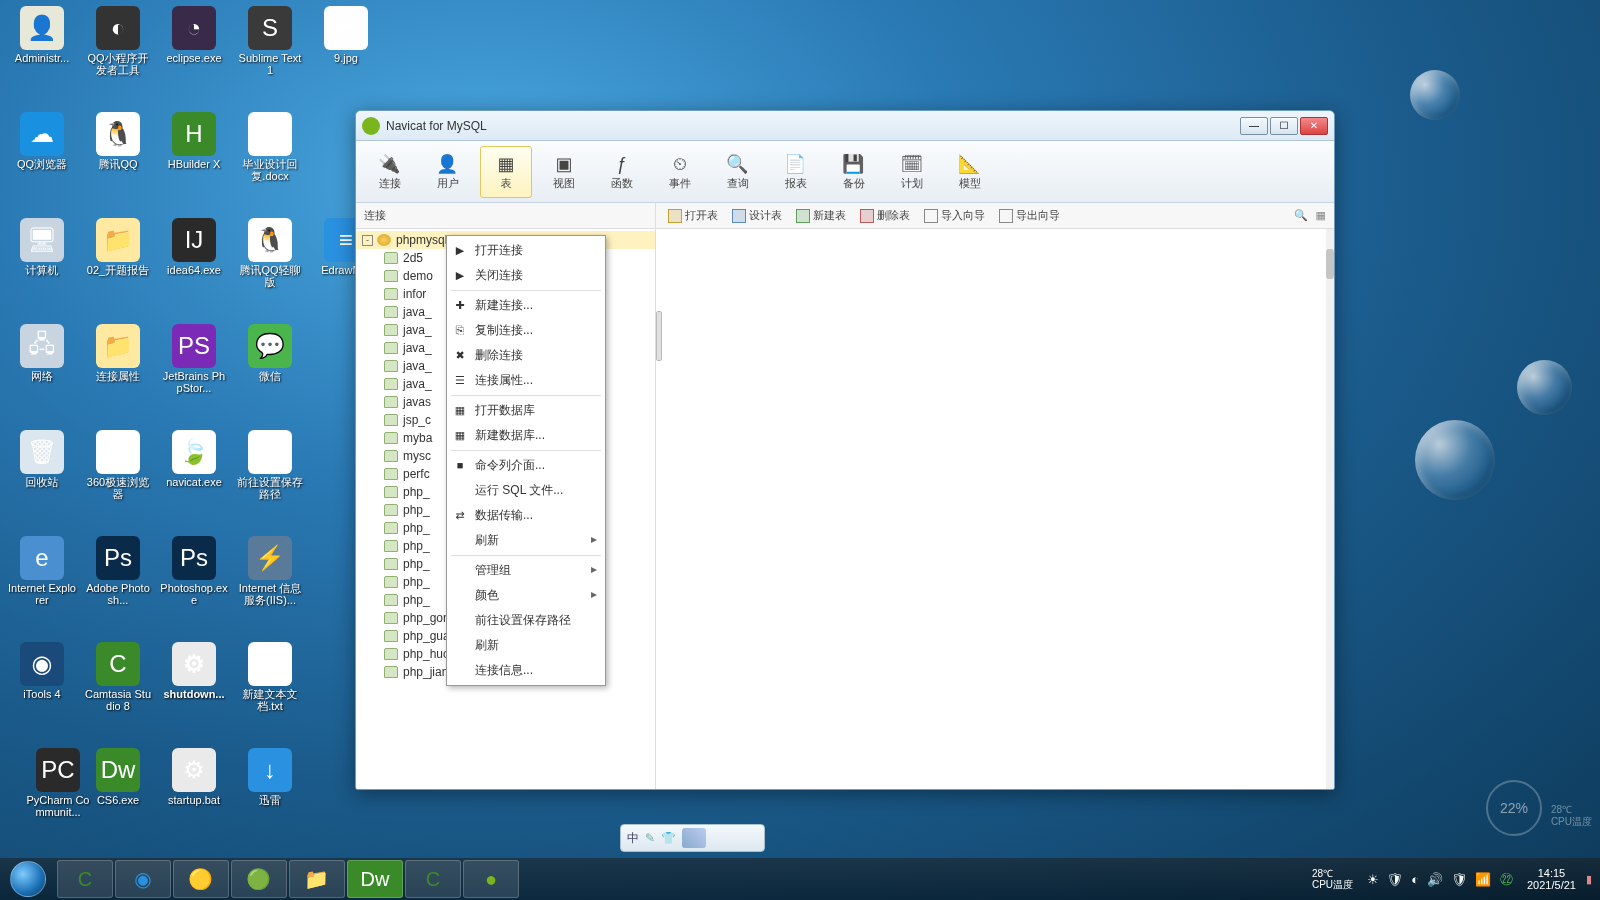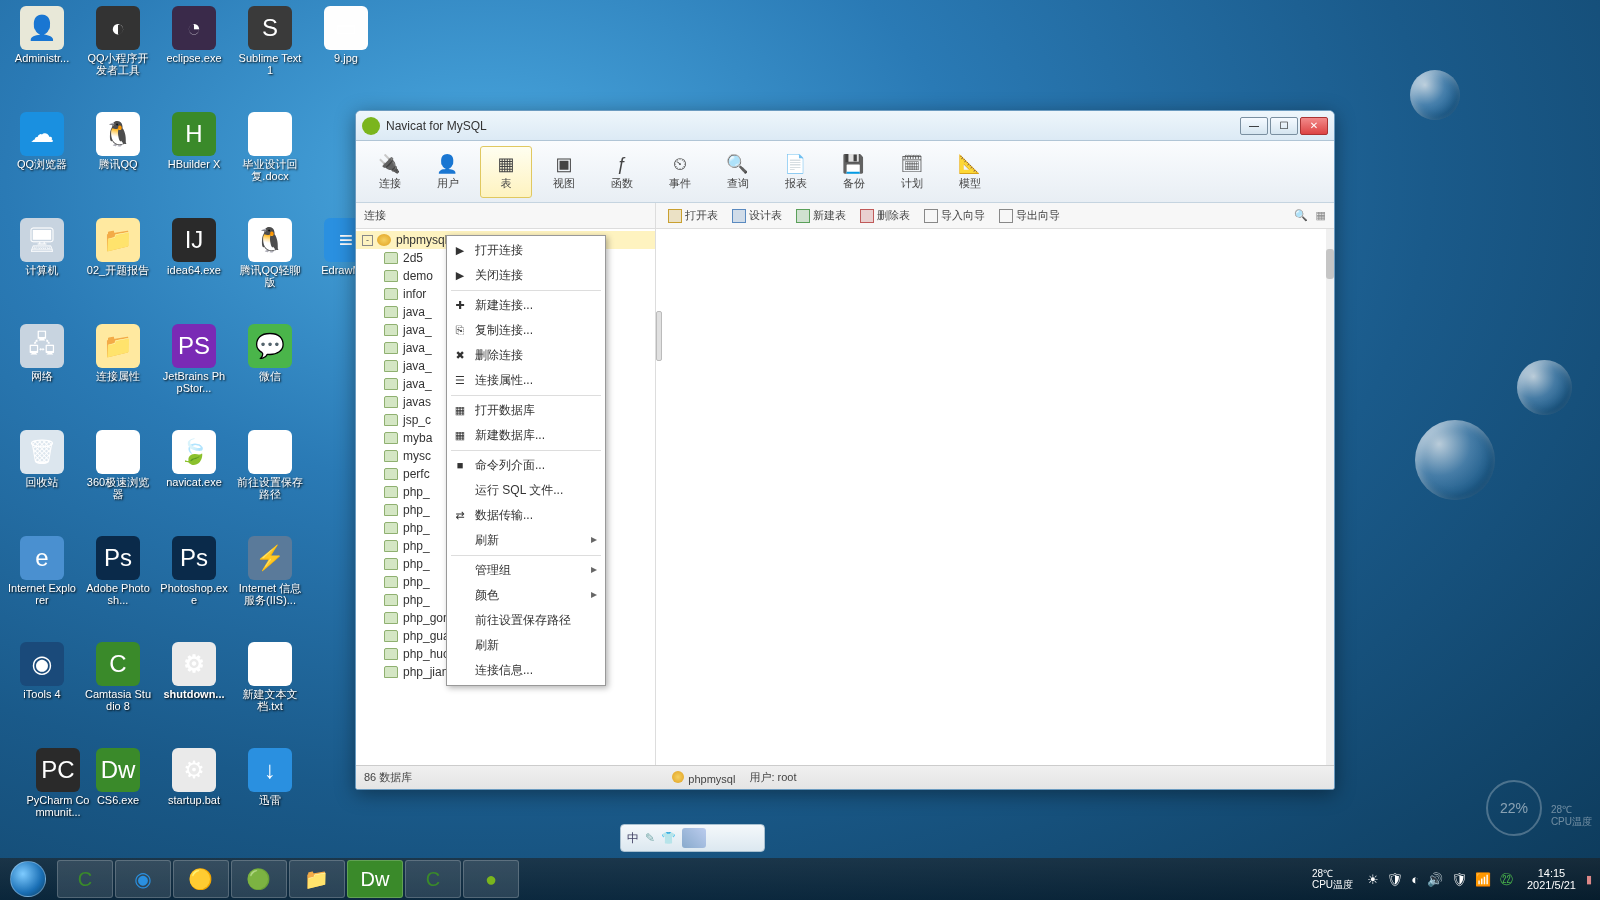--- a/index.html
+++ b/index.html
@@ -448,27 +448,20 @@
           <div class="citem"><span class="cicon"></span>连接信息...</div>
         </div>
     </div>
     <div class="content-area">
       <div class="mini-scroll">
           <div class="mini-thumb" style="height:30px; margin-top:20px;"></div>
         </div>
     </div>
     <div class="divider-handle"></div>
   </div>
-  <div class="statusbar">
-    <span>86 数据库</span>
-    <div class="sbcenter">
-      <span><span class="sb-conn-icon"></span><span>phpmysql</span></span>
-      <span>用户: root</span>
-    </div>
-  </div>
 </div>
 
 <div class="langbar">
   <span>中</span>
   <span style="color:#7aa;">✎</span>
   <span style="color:#58a;">👕</span>
   <span style="width:24px; height:20px; background:linear-gradient(45deg,#8ac,#bce); border-radius:3px;"></span>
 </div>
 
 <div class="widget-circle">

